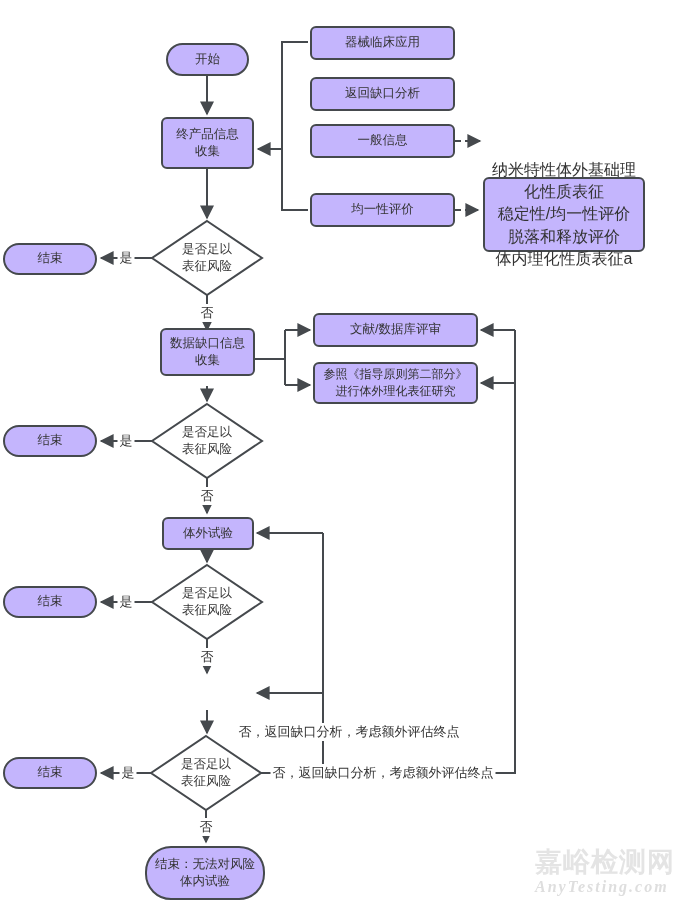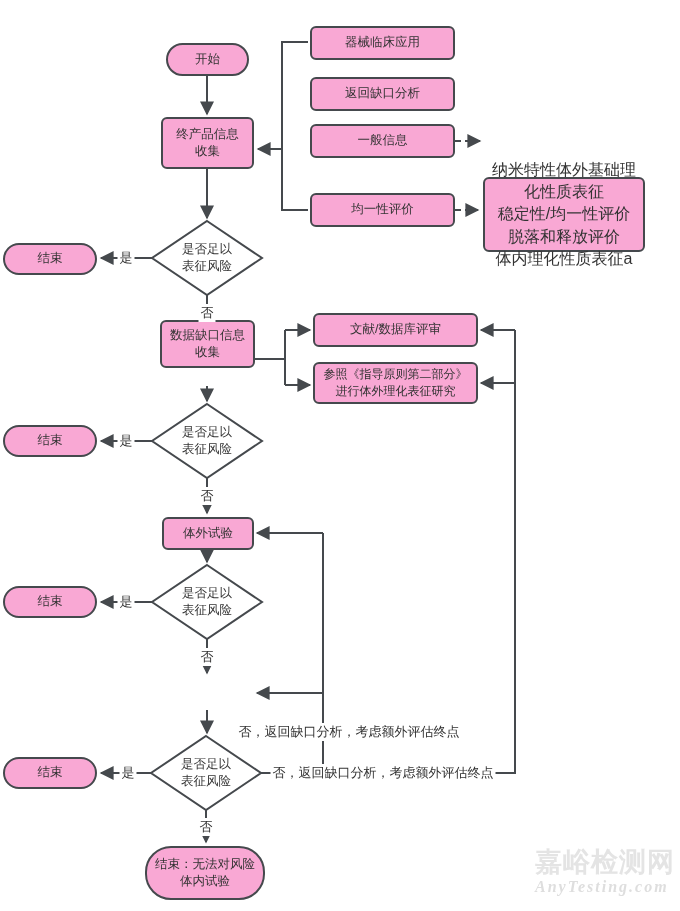--- a/index.html
+++ b/index.html
@@ -1,20 +1,20 @@
 <!DOCTYPE html>
 <html><head>
 <meta charset="utf-8">
 <style>
   html,body{margin:0;padding:0;background:#fff;}
   .canvas{position:relative;width:680px;height:911px;background:#ffffff;overflow:hidden;
           font-family:"Liberation Sans","DejaVu Sans",sans-serif;color:#333333;}
   svg.connectors{position:absolute;left:0;top:0;z-index:1;}
   .node{position:absolute;z-index:2;box-sizing:border-box;display:flex;align-items:center;justify-content:center;
-        text-align:center;background:#f9a8d4;border:2px solid #45494d;border-radius:6px;
+        text-align:center;background:#c4b5fd;border:2px solid #45494d;border-radius:6px;
         font-size:12.5px;line-height:1.4;white-space:pre-line;padding:1px 3px;}
   .terminal{border-radius:17px;}
   .terminal.big{border-radius:26px;}
   .diamond-text{position:absolute;z-index:2;display:flex;align-items:center;justify-content:center;
         text-align:center;font-size:12.5px;line-height:1.35;white-space:pre-line;background:transparent;}
   .edge-label{position:absolute;z-index:3;transform:translate(-50%,-50%);background:#ffffff;
         padding:0 2px;font-size:13px;white-space:nowrap;color:#333333;}
   .watermark{position:absolute;z-index:0;right:5px;top:848px;text-align:left;line-height:1.1;}
   .wm-cn{font-size:27px;font-weight:bold;color:#e4e4e4;letter-spacing:1px;}
   .wm-en{font-size:16px;font-style:italic;font-weight:bold;color:#dedede;letter-spacing:2px;
@@ -99,21 +99,21 @@
   <div class="diamond-text" style="left:150px;top:580px;width:114px;height:44px;">是否足以
 表征风险</div>
   <div class="diamond-text" style="left:149px;top:751px;width:114px;height:44px;">是否足以
 表征风险</div>
 
   <div class="node terminal" style="left:3px;top:243px;width:94px;height:32px;">结束</div>
   <div class="node terminal" style="left:3px;top:425px;width:94px;height:32px;">结束</div>
   <div class="node terminal" style="left:3px;top:586px;width:94px;height:32px;">结束</div>
   <div class="node terminal" style="left:3px;top:757px;width:94px;height:32px;">结束</div>
 
-  <div class="node" style="left:160px;top:320px;width:95px;height:48px;">数据缺口信息
+  <div class="node" style="left:160px;top:328px;width:95px;height:48px;">数据缺口信息
 收集</div>
 
   <div class="node" style="left:313px;top:313px;width:165px;height:34px;">文献/数据库评审</div>
 
   <div class="node" style="left:162px;top:517px;width:92px;height:33px;">体外试验</div>
 
   <div class="node" style="left:313px;top:362px;width:165px;height:42px;font-size:12px;line-height:1.45;">参照《指导原则第二部分》
 进行体外理化表征研究</div>
 
 

